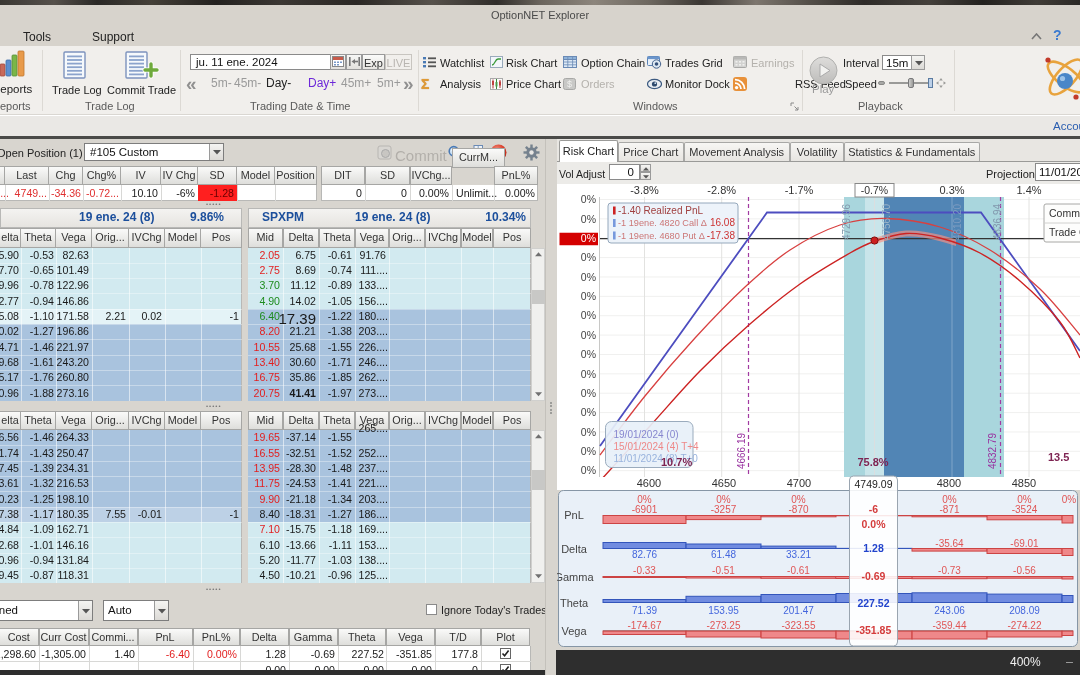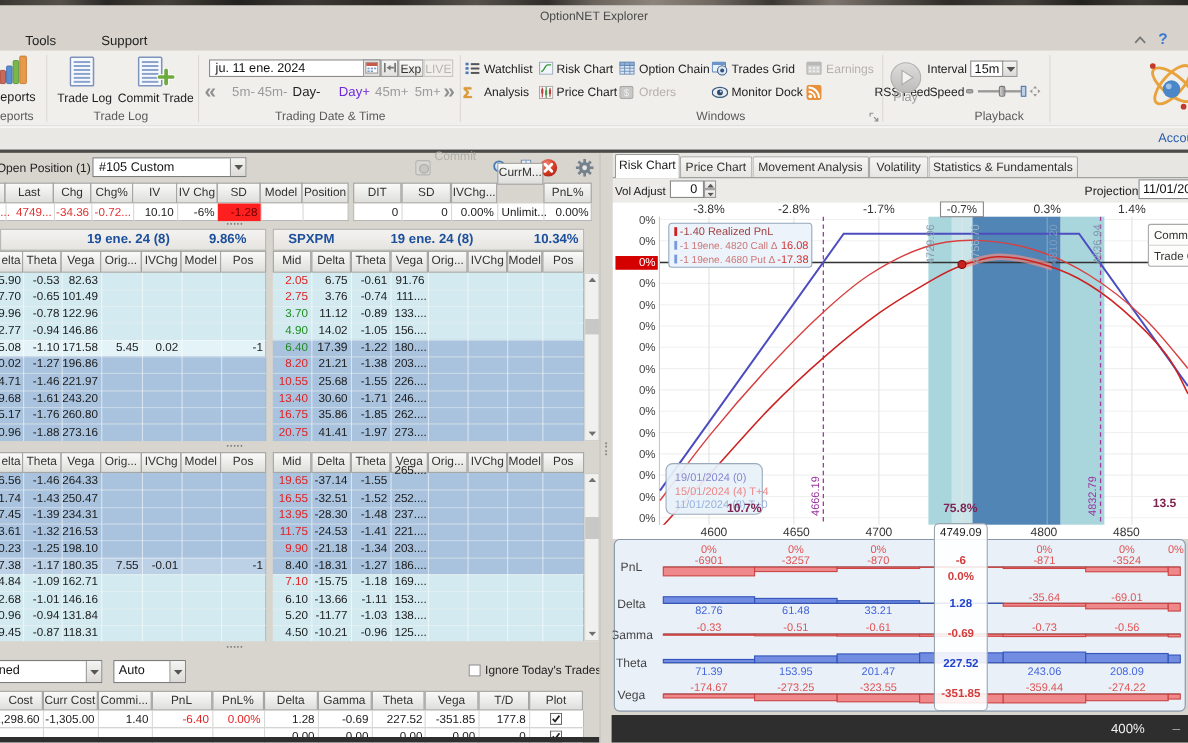--- a/index.html
+++ b/index.html
@@ -176,21 +176,21 @@
     <path d="M0 0 L4 4.5 L8 0 Z" fill="#555"></path>
   </svg>
 <div class="t" style="left:845px;top:77.5px;font-size:11px;color:#222;">Speed</div>
 <div class="c" style="left:878px;top:81px;width:7px;height:3.5px;background:#a8a8a6;border-radius:2px;border:1px solid #8a8a88"></div>
 <div class="c" style="left:889px;top:81.8px;width:43px;height:2.4px;background:#c8c8c6;border:1px solid #9a9a98"></div>
 <div class="c" style="left:908px;top:77.5px;width:6px;height:10px;background:linear-gradient(90deg,#cfcfcd,#9a9a98);border:1px solid #78787a;border-radius:2px"></div>
 <div class="c" style="left:928px;top:77.5px;width:5px;height:10px;background:#bcd0e8;border:1px solid #5a7aa0"></div>
 <svg class="abs" style="left:936px;top:78px" width="10" height="10" viewBox="0 0 10 10">
     <path d="M5 0 L6.8 2.5 H3.2 Z M5 10 L3.2 7.5 H6.8 Z M0 5 L2.5 3.2 V6.8 Z M10 5 L7.5 3.2 V6.8 Z" fill="#9a9a98"></path>
   </svg>
-<div class="t" style="left:858px;top:100px;font-size:11px;color:#5a5a5a;margin-left:28px;">Playback</div>
+<div class="t" style="left:858px;top:100px;font-size:11px;color:#5a5a5a;">Playback</div>
 <svg class="abs" style="left:1040px;top:50px" width="40" height="58" viewBox="0 0 40 58">
     <g fill="none" stroke="#e8a33d" stroke-width="2.6">
       <ellipse cx="26" cy="27" rx="22" ry="9" transform="rotate(-48 26 27)"></ellipse>
       <ellipse cx="26" cy="27" rx="22" ry="9" transform="rotate(38 26 27)"></ellipse>
     </g>
     <circle cx="25" cy="31" r="8" fill="#4a86c8"></circle>
     <circle cx="22.5" cy="28.5" r="2.6" fill="#9cc2e8"></circle>
     <circle cx="8" cy="10" r="2.6" fill="#c23a2a"></circle>
     <circle cx="36" cy="47" r="2.6" fill="#c23a2a"></circle>
   </svg>
@@ -206,21 +206,21 @@
 <div class="c" style="left:84px;top:142.5px;width:140px;height:18.5px;background:#fff;border:1px solid #7d7d7d"></div>
 <div class="t" style="left:90px;top:146px;font-size:11.5px;color:#111;">#105 Custom</div>
 <div class="c" style="left:209px;top:143.5px;width:14px;height:16.5px;background:linear-gradient(#f4f4f2,#dcdad6);border-left:1px solid #9a9a9a"></div>
 <svg class="abs" style="left:212.5px;top:150px" width="8" height="5" viewBox="0 0 8 5">
     <path d="M0 0 L4 4.5 L8 0 Z" fill="#555"></path>
   </svg>
 <svg class="abs" style="left:377px;top:145px" width="15" height="15" viewBox="0 0 15 15">
     <rect x="1" y="1" width="13" height="13" rx="2" fill="#d8d6d2" stroke="#b8b6b2"></rect>
     <circle cx="8.5" cy="8.5" r="4" fill="#c8c6c2" stroke="#aaa"></circle>
   </svg>
-<div class="t" style="left:395px;top:136px;font-size:11px;color:#b2afaa;text-align:center;">Commit</div>
+<div class="t" style="left:395px;top:147px;font-size:15px;color:#b2afaa;text-align:center;">Commit</div>
 <svg class="abs" style="left:447px;top:145px" width="16" height="16" viewBox="0 0 16 16">
     <circle cx="6.8" cy="6.2" r="4.6" fill="#cfe3f5" stroke="#4a7ab5" stroke-width="1.6"></circle>
     <circle cx="5.6" cy="5" r="1.6" fill="#eef6fd"></circle>
     <line x1="10.2" y1="9.8" x2="14" y2="13.8" stroke="#c8862e" stroke-width="2.4" stroke-linecap="round"></line>
   </svg>
 <svg class="abs" style="left:467px;top:145px" width="16" height="15" viewBox="0 0 16 15">
     <rect x="7" y="0.5" width="8.5" height="14" fill="#eef2f6" stroke="#6a8ab5"></rect>
     <path d="M7 4 H15.5 M7 7.5 H15.5 M7 11 H15.5 M11.2 1 V14" stroke="#6a8ab5" stroke-width="0.8"></path>
     <rect x="0.5" y="4.5" width="6" height="6" rx="1" fill="#6fae3e" stroke="#4e8a2c"></rect>
     <path d="M2 7.5 H5 M3.8 6 L5.4 7.5 L3.8 9" stroke="#fff" stroke-width="1.2" fill="none"></path>
@@ -260,21 +260,21 @@
 <div class="c" style="left:48px;top:165.5px;width:35px;height:19.5px;background:linear-gradient(#fafaf9,#dededb);border:1px solid #a6a6a4;text-align:center;font-size:10.8px;color:#333;line-height:17.5px">Chg</div>
 <div class="c" style="left:82px;top:165.5px;width:39px;height:19.5px;background:linear-gradient(#fafaf9,#dededb);border:1px solid #a6a6a4;text-align:center;font-size:10.8px;color:#333;line-height:17.5px">Chg%</div>
 <div class="c" style="left:120px;top:165.5px;width:41px;height:19.5px;background:linear-gradient(#fafaf9,#dededb);border:1px solid #a6a6a4;text-align:center;font-size:10.8px;color:#333;line-height:17.5px">IV</div>
 <div class="c" style="left:160px;top:165.5px;width:38px;height:19.5px;background:linear-gradient(#fafaf9,#dededb);border:1px solid #a6a6a4;text-align:center;font-size:10.8px;color:#333;line-height:17.5px">IV Chg</div>
 <div class="c" style="left:197px;top:165.5px;width:40px;height:19.5px;background:linear-gradient(#fafaf9,#dededb);border:1px solid #a6a6a4;text-align:center;font-size:10.8px;color:#333;line-height:17.5px">SD</div>
 <div class="c" style="left:236px;top:165.5px;width:39px;height:19.5px;background:linear-gradient(#fafaf9,#dededb);border:1px solid #a6a6a4;text-align:center;font-size:10.8px;color:#333;line-height:17.5px">Model</div>
 <div class="c" style="left:274px;top:165.5px;width:43px;height:19.5px;background:linear-gradient(#fafaf9,#dededb);border:1px solid #a6a6a4;text-align:center;font-size:10.8px;color:#333;line-height:17.5px">Position</div>
 <div class="c" style="left:321px;top:165.5px;width:44px;height:19.5px;background:linear-gradient(#fafaf9,#dededb);border:1px solid #a6a6a4;text-align:center;font-size:10.8px;color:#333;line-height:17.5px">DIT</div>
 <div class="c" style="left:365px;top:165.5px;width:45px;height:19.5px;background:linear-gradient(#fafaf9,#dededb);border:1px solid #a6a6a4;text-align:center;font-size:10.8px;color:#333;line-height:17.5px">SD</div>
 <div class="c" style="left:410px;top:165.5px;width:42px;height:19.5px;background:linear-gradient(#fafaf9,#dededb);border:1px solid #a6a6a4;text-align:center;font-size:10.8px;color:#333;line-height:17.5px">IVChg...</div>
-<div class="c" style="left:452px;top:148px;width:42px;height:19.5px;background:linear-gradient(#fafaf9,#dededb);border:1px solid #a6a6a4;text-align:center;font-size:10.8px;color:#333;line-height:17.5px">CurrM...</div>
+<div class="c" style="left:452px;top:148px;width:53px;height:19.5px;background:linear-gradient(#fafaf9,#dededb);border:1px solid #a6a6a4;text-align:center;font-size:10.8px;color:#333;line-height:17.5px">CurrM...</div>
 <div class="c" style="left:494px;top:165.5px;width:44px;height:19.5px;background:linear-gradient(#fafaf9,#dededb);border:1px solid #a6a6a4;text-align:center;font-size:10.8px;color:#333;line-height:17.5px">PnL%</div>
 <div class="c" style="left:-1px;top:185px;width:318px;height:15.5px;background:#fff;border:1px solid #b8b8b6;border-top:none"></div>
 <div class="c" style="left:5px;top:185px;width:1px;height:15.5px;background:#d8d8d6"></div>
 <div class="c" style="left:49px;top:185px;width:1px;height:15.5px;background:#d8d8d6"></div>
 <div class="c" style="left:83px;top:185px;width:1px;height:15.5px;background:#d8d8d6"></div>
 <div class="c" style="left:121px;top:185px;width:1px;height:15.5px;background:#d8d8d6"></div>
 <div class="c" style="left:161px;top:185px;width:1px;height:15.5px;background:#d8d8d6"></div>
 <div class="c" style="left:198px;top:185px;width:1px;height:15.5px;background:#d8d8d6"></div>
 <div class="c" style="left:237px;top:185px;width:1px;height:15.5px;background:#d8d8d6"></div>
 <div class="c" style="left:275px;top:185px;width:1px;height:15.5px;background:#d8d8d6"></div>
@@ -376,45 +376,45 @@
 <div class="t" style="right:1026px;top:248.7px;font-size:10.6px;color:#1a1a1a;">-0.53</div>
 <div class="t" style="right:991px;top:248.7px;font-size:10.6px;color:#1a1a1a;">82.63</div>
 <div class="t" style="right:800px;top:248.7px;font-size:10.6px;color:#e21f1f;">2.05</div>
 <div class="t" style="right:764px;top:248.7px;font-size:10.6px;color:#1a1a1a;">6.75</div>
 <div class="t" style="right:728px;top:248.7px;font-size:10.6px;color:#1a1a1a;">-0.61</div>
 <div class="t" style="right:694px;top:248.7px;font-size:10.6px;color:#1a1a1a;">91.76</div>
 <div class="t" style="right:1061px;top:264.03px;font-size:10.6px;color:#1a1a1a;">7.70</div>
 <div class="t" style="right:1026px;top:264.03px;font-size:10.6px;color:#1a1a1a;">-0.65</div>
 <div class="t" style="right:991px;top:264.03px;font-size:10.6px;color:#1a1a1a;">101.49</div>
 <div class="t" style="right:800px;top:264.03px;font-size:10.6px;color:#e21f1f;">2.75</div>
-<div class="t" style="right:764px;top:264.03px;font-size:10.6px;color:#1a1a1a;">3.76</div>
+<div class="t" style="right:764px;top:264.03px;font-size:10.6px;color:#1a1a1a;">8.69</div>
 <div class="t" style="right:728px;top:264.03px;font-size:10.6px;color:#1a1a1a;">-0.74</div>
 <div class="t" style="right:692px;top:264.03px;font-size:10.6px;color:#1a1a1a;">111....</div>
 <div class="t" style="right:1061px;top:279.36px;font-size:10.6px;color:#1a1a1a;">9.96</div>
 <div class="t" style="right:1026px;top:279.36px;font-size:10.6px;color:#1a1a1a;">-0.78</div>
 <div class="t" style="right:991px;top:279.36px;font-size:10.6px;color:#1a1a1a;">122.96</div>
 <div class="t" style="right:800px;top:279.36px;font-size:10.6px;color:#1e8c1e;">3.70</div>
 <div class="t" style="right:764px;top:279.36px;font-size:10.6px;color:#1a1a1a;">11.12</div>
 <div class="t" style="right:728px;top:279.36px;font-size:10.6px;color:#1a1a1a;">-0.89</div>
 <div class="t" style="right:692px;top:279.36px;font-size:10.6px;color:#1a1a1a;">133....</div>
 <div class="t" style="right:1061px;top:294.69px;font-size:10.6px;color:#1a1a1a;">2.77</div>
 <div class="t" style="right:1026px;top:294.69px;font-size:10.6px;color:#1a1a1a;">-0.94</div>
 <div class="t" style="right:991px;top:294.69px;font-size:10.6px;color:#1a1a1a;">146.86</div>
 <div class="t" style="right:800px;top:294.69px;font-size:10.6px;color:#1e8c1e;">4.90</div>
 <div class="t" style="right:764px;top:294.69px;font-size:10.6px;color:#1a1a1a;">14.02</div>
 <div class="t" style="right:728px;top:294.69px;font-size:10.6px;color:#1a1a1a;">-1.05</div>
 <div class="t" style="right:692px;top:294.69px;font-size:10.6px;color:#1a1a1a;">156....</div>
 <div class="t" style="right:1061px;top:310.02px;font-size:10.6px;color:#1a1a1a;">5.08</div>
 <div class="t" style="right:1026px;top:310.02px;font-size:10.6px;color:#1a1a1a;">-1.10</div>
 <div class="t" style="right:991px;top:310.02px;font-size:10.6px;color:#1a1a1a;">171.58</div>
-<div class="t" style="right:954px;top:310.02px;font-size:10.6px;color:#1a1a1a;">5.45</div>
+<div class="t" style="right:954px;top:310.02px;font-size:10.6px;color:#1a1a1a;">2.21</div>
 <div class="t" style="right:918px;top:310.02px;font-size:10.6px;color:#1a1a1a;">0.02</div>
 <div class="t" style="right:841px;top:310.02px;font-size:10.6px;color:#1a1a1a;">-1</div>
 <div class="t" style="right:800px;top:310.02px;font-size:10.6px;color:#1e8c1e;">6.40</div>
-<div class="t" style="right:764px;top:310.02px;font-size:11px;color:#1a1a1a;">17.39</div>
+<div class="t" style="right:764px;top:310.02px;font-size:15px;color:#1a1a1a;">17.39</div>
 <div class="t" style="right:728px;top:310.02px;font-size:10.6px;color:#1a1a1a;">-1.22</div>
 <div class="t" style="right:692px;top:310.02px;font-size:10.6px;color:#1a1a1a;">180....</div>
 <div class="t" style="right:1061px;top:325.35px;font-size:10.6px;color:#1a1a1a;">0.02</div>
 <div class="t" style="right:1026px;top:325.35px;font-size:10.6px;color:#1a1a1a;">-1.27</div>
 <div class="t" style="right:991px;top:325.35px;font-size:10.6px;color:#1a1a1a;">196.86</div>
 <div class="t" style="right:800px;top:325.35px;font-size:10.6px;color:#e21f1f;">8.20</div>
 <div class="t" style="right:764px;top:325.35px;font-size:10.6px;color:#1a1a1a;">21.21</div>
 <div class="t" style="right:728px;top:325.35px;font-size:10.6px;color:#1a1a1a;">-1.38</div>
 <div class="t" style="right:692px;top:325.35px;font-size:10.6px;color:#1a1a1a;">203....</div>
 <div class="t" style="right:1061px;top:340.68px;font-size:10.6px;color:#1a1a1a;">4.71</div>
@@ -435,21 +435,21 @@
 <div class="t" style="right:1026px;top:371.34px;font-size:10.6px;color:#1a1a1a;">-1.76</div>
 <div class="t" style="right:991px;top:371.34px;font-size:10.6px;color:#1a1a1a;">260.80</div>
 <div class="t" style="right:800px;top:371.34px;font-size:10.6px;color:#e21f1f;">16.75</div>
 <div class="t" style="right:764px;top:371.34px;font-size:10.6px;color:#1a1a1a;">35.86</div>
 <div class="t" style="right:728px;top:371.34px;font-size:10.6px;color:#1a1a1a;">-1.85</div>
 <div class="t" style="right:692px;top:371.34px;font-size:10.6px;color:#1a1a1a;">262....</div>
 <div class="t" style="right:1061px;top:386.67px;font-size:10.6px;color:#1a1a1a;">0.96</div>
 <div class="t" style="right:1026px;top:386.67px;font-size:10.6px;color:#1a1a1a;">-1.88</div>
 <div class="t" style="right:991px;top:386.67px;font-size:10.6px;color:#1a1a1a;">273.16</div>
 <div class="t" style="right:800px;top:386.67px;font-size:10.6px;color:#e21f1f;">20.75</div>
-<div class="t" style="right:764px;top:386.67px;font-size:10.6px;color:#1a1a1a;">41.41</div>
+<div class="t" style="right:764px;top:386.67px;font-size:10.6px;color:#1a1a1a;font-weight:bold;">41.41</div>
 <div class="t" style="right:728px;top:386.67px;font-size:10.6px;color:#1a1a1a;">-1.97</div>
 <div class="t" style="right:692px;top:386.67px;font-size:10.6px;color:#1a1a1a;">273....</div>
 <div class="c" style="left:531px;top:247.5px;width:14px;height:153.3px;background:#f0f0ee;border:1px solid #d0d0ce"></div>
 <svg class="abs" style="left:535px;top:251.5px" width="7" height="5" viewBox="0 0 8 5">
     <path d="M0 4.5 L4 0 L8 4.5 Z" fill="#707070"></path>
   </svg>
 <svg class="abs" style="left:535px;top:391.8px" width="7" height="5" viewBox="0 0 8 5">
     <path d="M0 0 L4 4.5 L8 0 Z" fill="#707070"></path>
   </svg>
 <div class="t" style="left:206px;top:403px;font-size:6px;color:#777;letter-spacing:1px">•••••</div>

